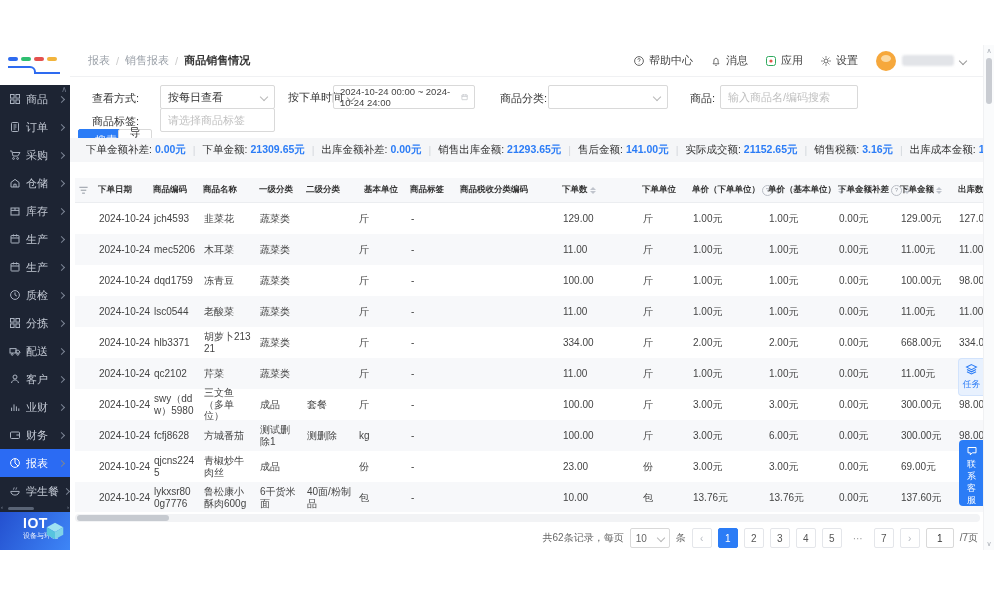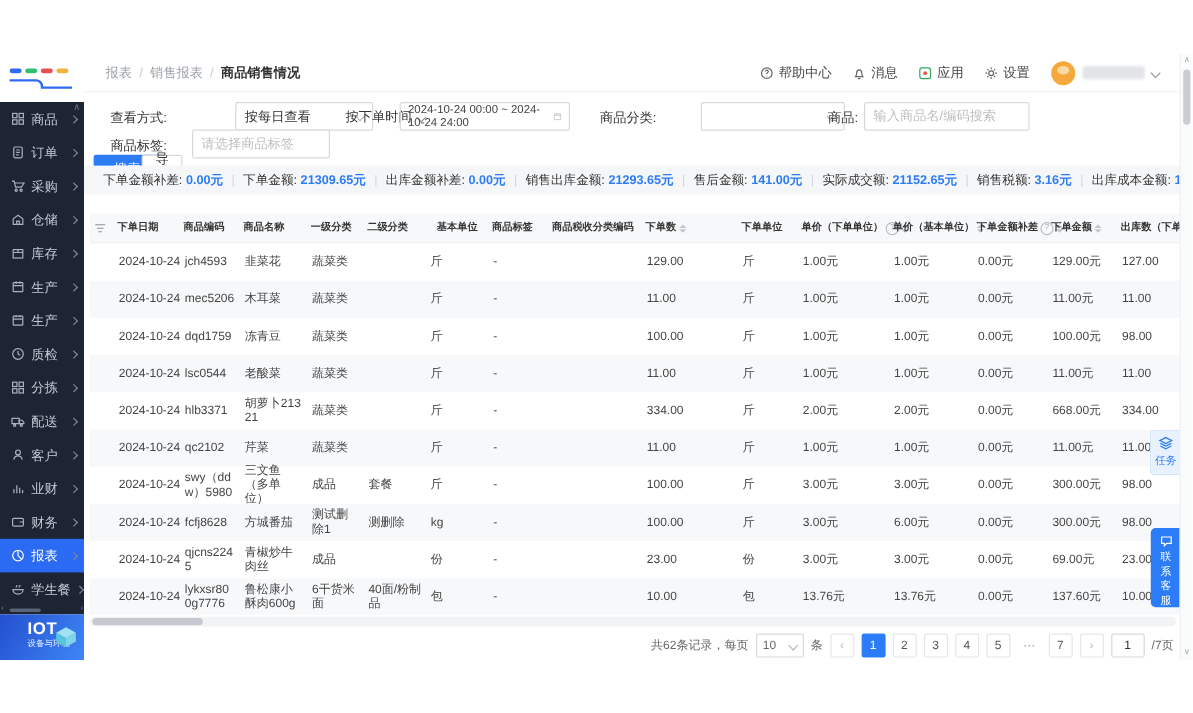--- a/index.html
+++ b/index.html
@@ -37,21 +37,21 @@
   .action .aicon{width:12px;height:12px;color:#666;}
   .userbox{display:flex;align-items:center;gap:6px;cursor:pointer;}
   .avatar{width:20px;height:20px;border-radius:50%;background:#f6a83c;position:relative;overflow:hidden;}
   .avatar:after{content:"";position:absolute;left:5px;top:4px;width:10px;height:7px;background:#fbd9a2;border-radius:50%;}
   .user-blur{width:52px;height:11px;background:#e2e4e8;border-radius:3px;filter:blur(1.2px);}
   .chev{width:5px;height:5px;border-right:1px solid #999;border-bottom:1px solid #999;transform:rotate(45deg);}
   
   .filters{position:absolute;left:70px;top:77px;width:914px;height:75px;background:#fff;font-size:11px;}
   .flabel{position:absolute;color:#333;}
   .fbox{position:absolute;height:24px;box-sizing:border-box;border:1px solid #d9d9d9;border-radius:2px;
-        background:#fff;display:flex;align-items:center;padding:0 7px;font-size:11px;color:#333;cursor:pointer;margin-left:36px;}
+        background:#fff;display:flex;align-items:center;padding:0 7px;font-size:11px;color:#333;cursor:pointer;}
   .fbox .chev{margin-left:auto;border-color:#b8b8b8;}
   .finput{position:absolute;height:24px;box-sizing:border-box;border:1px solid #d9d9d9;border-radius:2px;
         padding:0 7px;font-size:11px;color:#333;font-family:inherit;outline:none;}
   .finput::placeholder{color:#bfbfbf;}
   .plain-select{position:absolute;display:flex;align-items:center;gap:5px;color:#333;cursor:pointer;}
   .datebox{position:absolute;height:24px;box-sizing:border-box;border:1px solid #d9d9d9;border-radius:2px;
         display:flex;align-items:center;padding:0 6px;font-size:9.5px;color:#444;gap:6px;cursor:pointer;}
   .cal-icon{width:10px;height:10px;color:#b5b8bd;margin-left:auto;}
   .btn{position:absolute;height:22px;box-sizing:border-box;border-radius:2px;font-size:11px;
        display:flex;align-items:center;justify-content:center;cursor:pointer;}
@@ -66,21 +66,21 @@
   
   .table{position:absolute;left:75px;top:178px;width:909px;height:334px;overflow:hidden;}
   .thead{display:flex;height:24px;background:#f7f8fa;border-bottom:1px solid #ebedf0;align-items:center;}
   .th{flex:none;box-sizing:border-box;padding:0 3px;font-size:8.5px;font-weight:bold;color:#333;
       white-space:nowrap;display:flex;align-items:center;}
   .tr{display:flex;height:31px;align-items:center;background:#fff;font-size:10px;color:#444;}
   .tr.alt{background:#f7f8fa;}
   .td{flex:none;box-sizing:border-box;padding:0 4px;line-height:1.18;word-break:break-all;}
   .td.nowrap{white-space:nowrap;}
   .c0{width:20px;} .c1{width:55px;} .c2{width:50px;} .c3{width:56px;} .c4{width:47px;}
-  .c5{width:52px;} .c6{width:52px;justify-content:center;} .c7{width:50px;} .c8{width:78px;} .c9{width:80px;}
+  .c5{width:52px;} .c6{width:52px;justify-content:center;} .c7{width:50px;} .c8{width:78px;} .c9{width:80px;margin-left:24px;}
   .c10{width:50px;} .c11{width:76px;} .c12{width:70px;} .c13{width:62px;} .c14{width:58px;} .c15{width:62px;}
   .sort{display:inline-flex;flex-direction:column;margin-left:2px;gap:1px;}
   .sort i{width:0;height:0;border-left:3px solid transparent;border-right:3px solid transparent;}
   .sort .up{border-bottom:3px solid #c0c4cc;} .sort .dn{border-top:3px solid #c0c4cc;}
   .info{width:9px;height:9px;border:1px solid #b9bdc5;border-radius:50%;font-size:6px;line-height:8px;
         text-align:center;color:#9aa0a8;margin-left:2px;flex:none;font-weight:normal;}
   .cfg-icon{width:11px;height:11px;color:#8a909a;}
   
   .task-float{position:absolute;right:10px;top:358px;width:25px;height:36px;background:#e8f1fe;
         border:1px solid #d2e3fc;border-right:none;border-radius:4px 0 0 4px;color:#2b7cf6;

